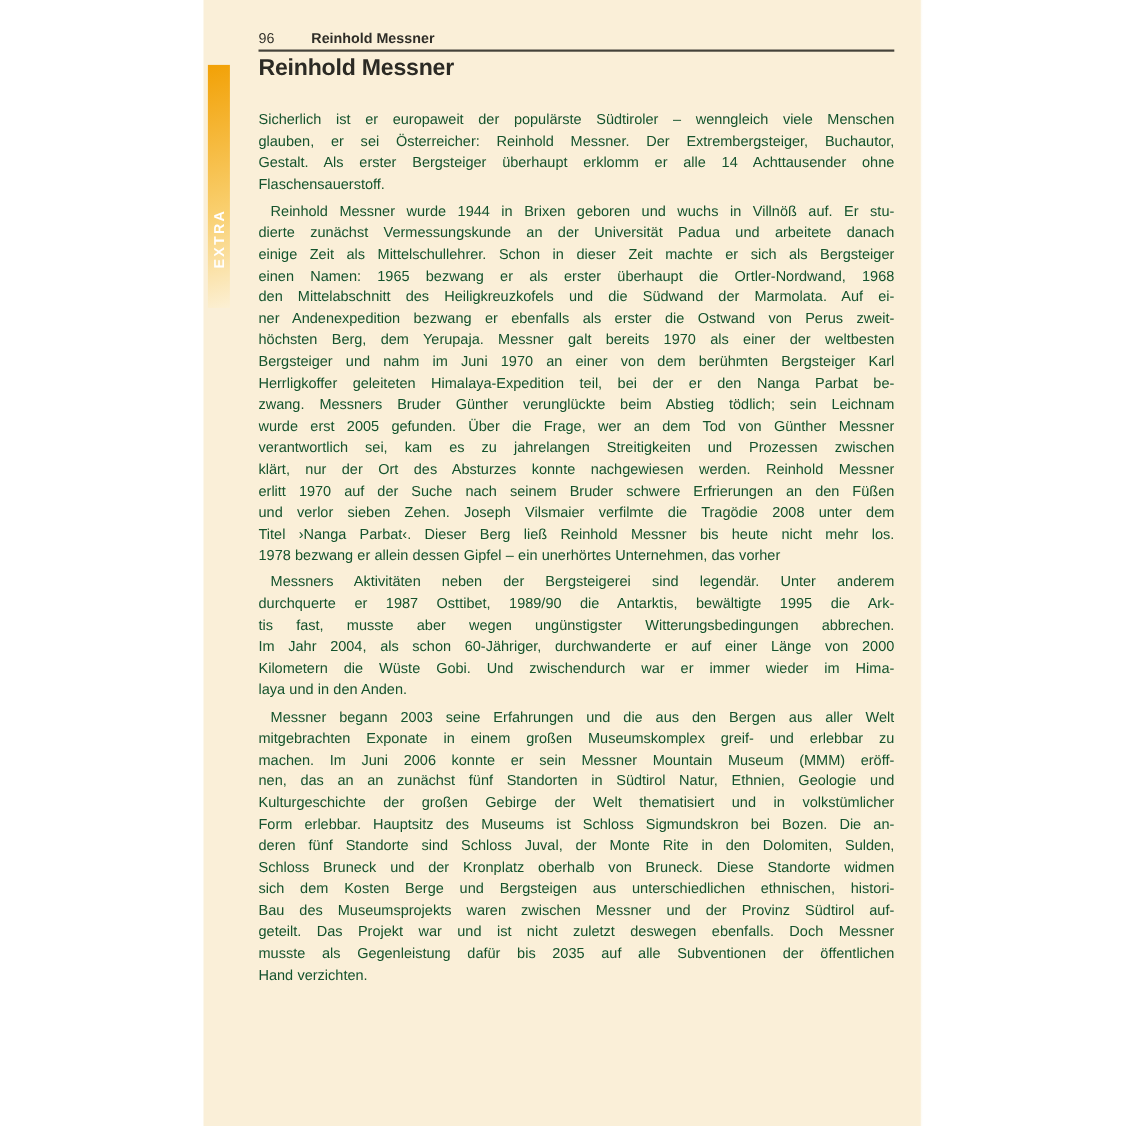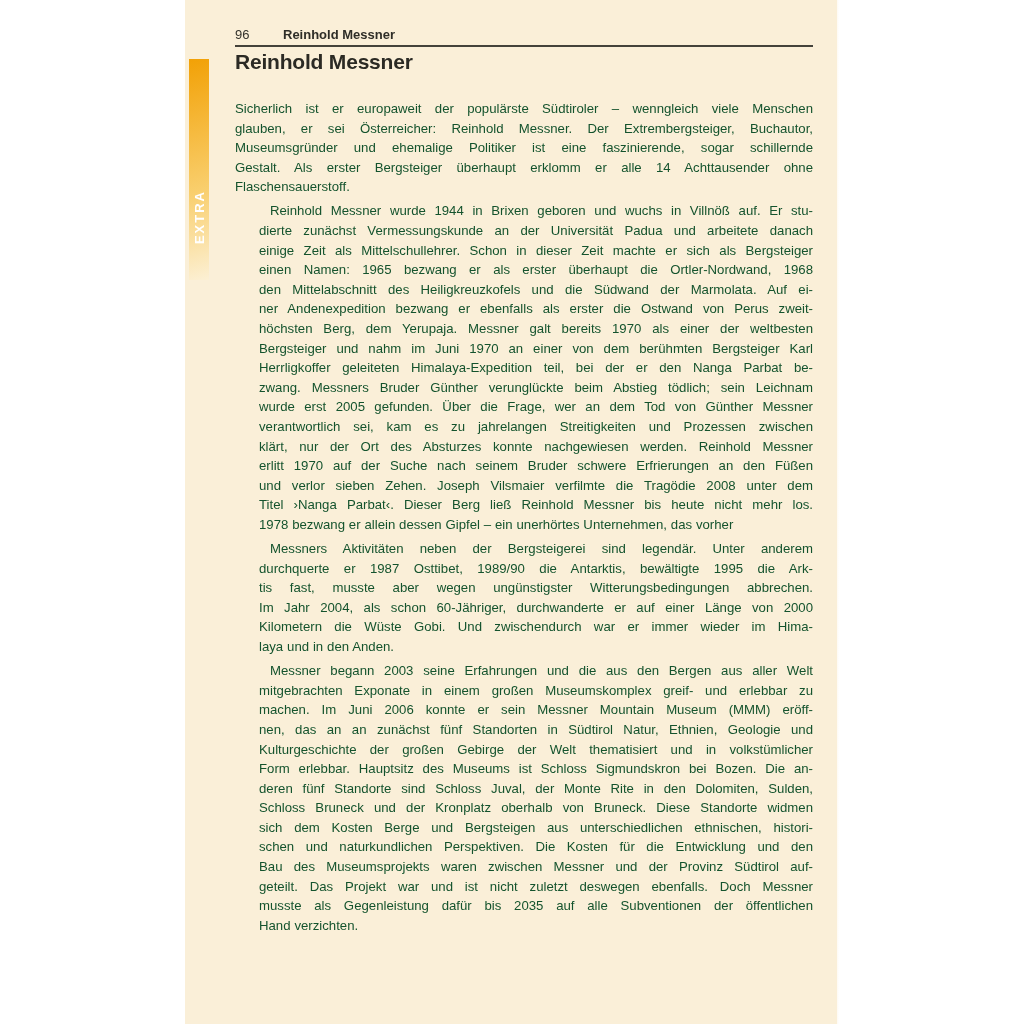--- a/index.html
+++ b/index.html
@@ -38,21 +38,21 @@
     position:absolute;top:45px;left:0;width:100%;height:1.5px;
     background:#44423a;
   }
   .title{
     position:absolute;top:50px;left:0;margin:0;
     font-size:21px;font-weight:bold;color:#2b2a24;letter-spacing:-0.2px;
     white-space:nowrap;
   }
   .body-text{position:absolute;top:99px;left:0;width:578px;color:#14532d;}
   .para{margin:0;}
-  .para + .para{margin-top:4.5px;margin-left:24px;}
+  .para + .para{margin-top:4.5px;}
   .line{
     font-size:13.2px;line-height:19.6px;height:19.6px;overflow:hidden;
     text-align:justify;text-align-last:justify;
     word-spacing:0.2px;
   }
   .para .line:last-child{text-align-last:left;}
   .para.indent .line:first-child{text-indent:11px;}
 </style>
 </head>
 <body>
@@ -69,21 +69,20 @@
         <span class="pagenum">96</span><span class="running-title">Reinhold Messner</span>
       </div>
       <div class="header-rule"></div>
 
       <h1 class="title">Reinhold Messner</h1>
 
       <div class="body-text" id="article-body">
           <div class="para">
             <div class="line">Sicherlich ist er europaweit der populärste Südtiroler – wenngleich viele Menschen</div>
             <div class="line">glauben, er sei Österreicher: Reinhold Messner. Der Extrembergsteiger, Buchautor,</div>
-            <div class="line">Museumsgründer und ehemalige Politiker ist eine faszinierende, sogar schillernde</div>
             <div class="line">Gestalt. Als erster Bergsteiger überhaupt erklomm er alle 14 Achttausender ohne</div>
             <div class="line">Flaschensauerstoff.</div>
           </div>
           <div class="para indent">
             <div class="line">Reinhold Messner wurde 1944 in Brixen geboren und wuchs in Villnöß auf. Er stu-</div>
             <div class="line">dierte zunächst Vermessungskunde an der Universität Padua und arbeitete danach</div>
             <div class="line">einige Zeit als Mittelschullehrer. Schon in dieser Zeit machte er sich als Bergsteiger</div>
             <div class="line">einen Namen: 1965 bezwang er als erster überhaupt die Ortler-Nordwand, 1968</div>
             <div class="line">den Mittelabschnitt des Heiligkreuzkofels und die Südwand der Marmolata. Auf ei-</div>
             <div class="line">ner Andenexpedition bezwang er ebenfalls als erster die Ostwand von Perus zweit-</div>
@@ -110,21 +109,20 @@
           <div class="para indent">
             <div class="line">Messner begann 2003 seine Erfahrungen und die aus den Bergen aus aller Welt</div>
             <div class="line">mitgebrachten Exponate in einem großen Museumskomplex greif- und erlebbar zu</div>
             <div class="line">machen. Im Juni 2006 konnte er sein Messner Mountain Museum (MMM) eröff-</div>
             <div class="line">nen, das an an zunächst fünf Standorten in Südtirol Natur, Ethnien, Geologie und</div>
             <div class="line">Kulturgeschichte der großen Gebirge der Welt thematisiert und in volkstümlicher</div>
             <div class="line">Form erlebbar. Hauptsitz des Museums ist Schloss Sigmundskron bei Bozen. Die an-</div>
             <div class="line">deren fünf Standorte sind Schloss Juval, der Monte Rite in den Dolomiten, Sulden,</div>
             <div class="line">Schloss Bruneck und der Kronplatz oberhalb von Bruneck. Diese Standorte widmen</div>
             <div class="line">sich dem Kosten Berge und Bergsteigen aus unterschiedlichen ethnischen, histori-</div>
-            <div class="line">schen und naturkundlichen Perspektiven. Die Kosten für die Entwicklung und den</div>
             <div class="line">Bau des Museumsprojekts waren zwischen Messner und der Provinz Südtirol auf-</div>
             <div class="line">geteilt. Das Projekt war und ist nicht zuletzt deswegen ebenfalls. Doch Messner</div>
             <div class="line">musste als Gegenleistung dafür bis 2035 auf alle Subventionen der öffentlichen</div>
             <div class="line">Hand verzichten.</div>
           </div>
         </div>
     </div>
 
   </div>
 </div>

